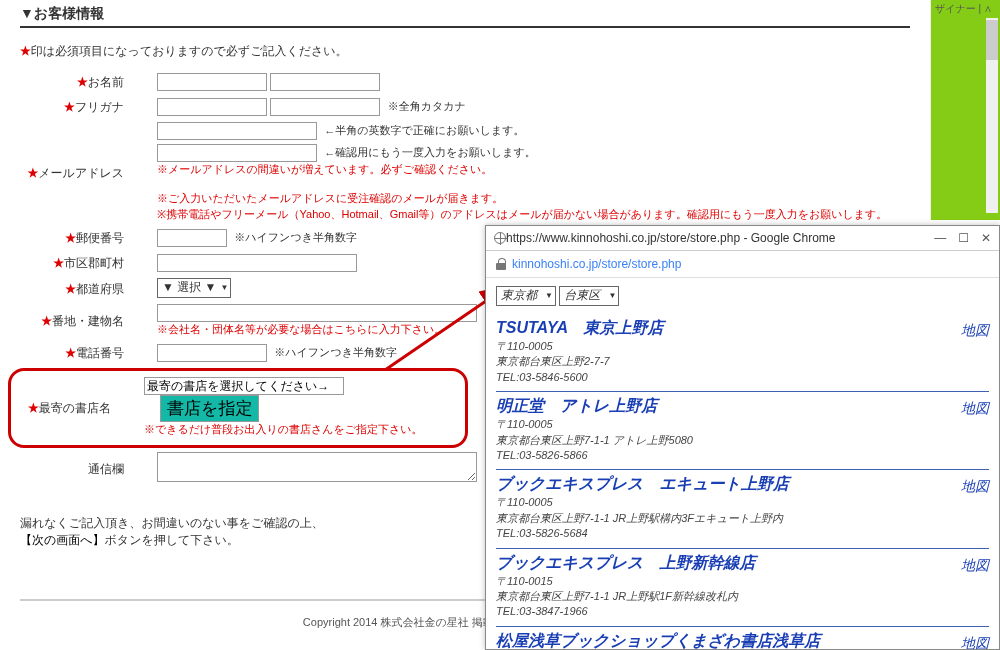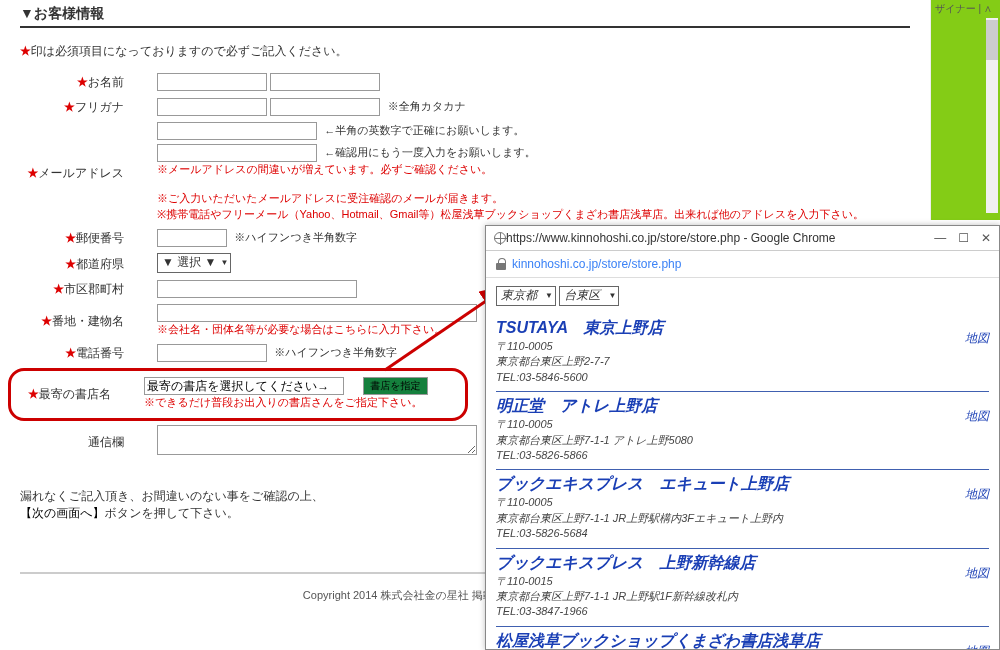--- a/index.html
+++ b/index.html
@@ -75,22 +75,22 @@
       border-radius: 16px;
       padding: 6px 8px;
       margin: 4px 0 4px -12px;
       width: 460px;
     }
     .store-input {
       width: 200px;
     }
     .btn-small {
       border:1px solid #999;
-      background:#15803d;
-      font-size:10px;
+      background:#14b8a6;
+      font-size:17px;
       padding:1px 6px;
       margin-left:16px;
       cursor:pointer;
     }
     .bottom-notes { margin-top: 30px; font-size: 12px;}
     .link-blue { color: #000000; }
     .btn-next {
       float:right;
       border:1px solid #999;
       background:#efefef;
@@ -149,21 +149,21 @@
     .globe::before{content:"";position:absolute;left:0;top:5px;width:12px;height:1px;background:#777;}
     .popup-body{ padding:8px 10px; overflow:hidden;font-style:italic;}
     .popup-selects { margin-bottom:8px;}
     .store-list .store {
       border-bottom:1px solid #4060b0;
       padding:4px 0 6px 0;
       position:relative;
     }
     .store-name { color:#1a3fb5; font-weight:bold; font-size:16px;}
     .store-info { color:#444; font-size:11px; line-height:1.4;}
-    .map-link { position:absolute; right:0; top:16px; color:#1a3fb5; font-size:12px;text-align:center;}
+    .map-link { position:absolute; right:0; top:8px; color:#1a3fb5; font-size:14px;text-align:center;}
     
     .side-stub{
       position:absolute; left:930px; top:0; width:70px; height:220px; background:#84cc16;
       border-left:1px solid #eee;
     }
     .side-stub .tab{
       font-size:10px; color:#555; padding:2px 4px;
     }
     .side-stub .scroll{
       position:absolute; right:2px; top:18px; width:12px; height:195px; background:#f0f0f0;
@@ -207,42 +207,42 @@
     <div class="label-col"><span class="star">★</span><span>メールアドレス</span></div>
     <div class="field-col">
       <input type="text" style="width: 160px;">
       <span class="note">←半角の英数字で正確にお願いします。</span><br>
       <div style="height:4px"></div>
       <input type="text" style="width: 160px;">
       <span class="note">←確認用にもう一度入力をお願いします。</span><br>
       <span class="red-note">※メールアドレスの間違いが増えています。必ずご確認ください。</span>
       <div style="height:14px"></div>
       <span class="red-note">※ご入力いただいたメールアドレスに受注確認のメールが届きます。</span><br>
-      <span class="red-note">※携帯電話やフリーメール（Yahoo、Hotmail、Gmail等）松屋浅草ブックショップくまざわ書店浅草店。出来れば他のアドレスを入力下さい。</span>
+      <span class="red-note">※携帯電話やフリーメール（Yahoo、Hotmail、Gmail等）のアドレスはメールが届かない場合があります。確認用にもう一度入力をお願いします。</span>
     </div>
   </div>
 
   <div class="form-row">
     <div class="label-col"><span class="star">★</span><span>郵便番号</span></div>
     <div class="field-col">
       <input type="text" style="width: 70px;">
       <span class="note">※ハイフンつき半角数字</span>
     </div>
   </div>
 
   <div class="form-row">
-    <div class="label-col"><span class="star">★</span><span>都道府県</span></div>
-    <div class="field-col">
-      <span class="sel"><span>▼ 選択 ▼</span></span>
-    </div>
-  </div>
-
-  <div class="form-row">
     <div class="label-col"><span class="star">★</span><span>市区郡町村</span></div>
     <div class="field-col"><input type="text" style="width: 200px;"></div>
+  </div>
+
+  <div class="form-row">
+    <div class="label-col"><span class="star">★</span><span>都道府県</span></div>
+    <div class="field-col">
+      <span class="sel"><span>▼ 選択 ▼</span></span>
+    </div>
   </div>
 
   <div class="form-row">
     <div class="label-col"><span class="star">★</span><span>番地・建物名</span></div>
     <div class="field-col">
       <input type="text" style="width: 320px;"><br>
       <span class="red-note">※会社名・団体名等が必要な場合はこちらに入力下さい。</span>
     </div>
   </div>
 

